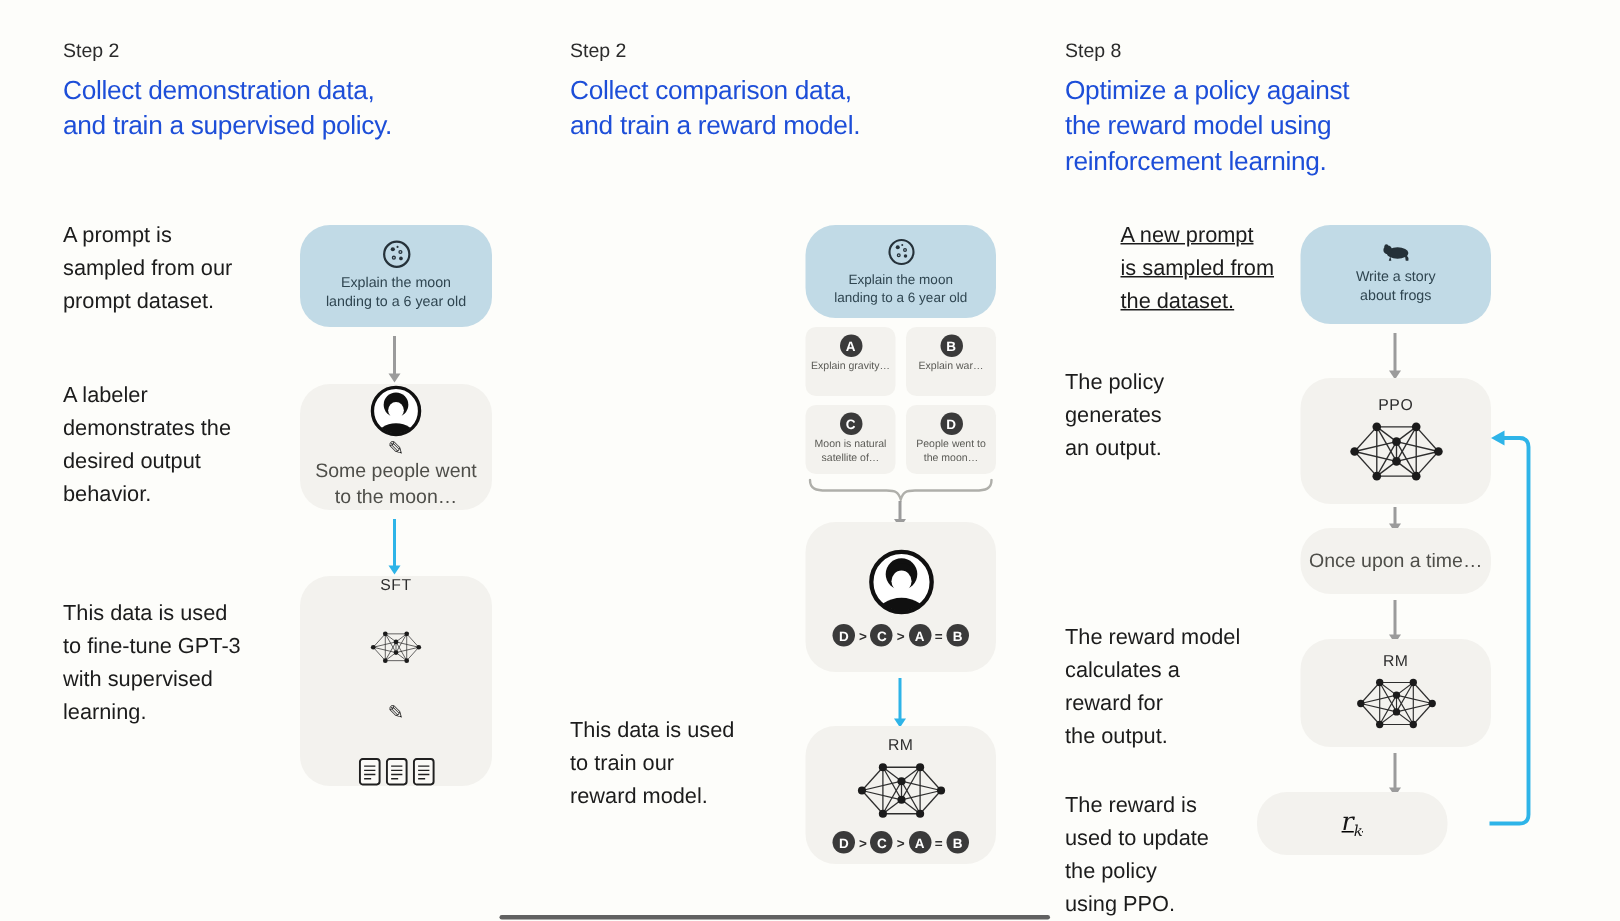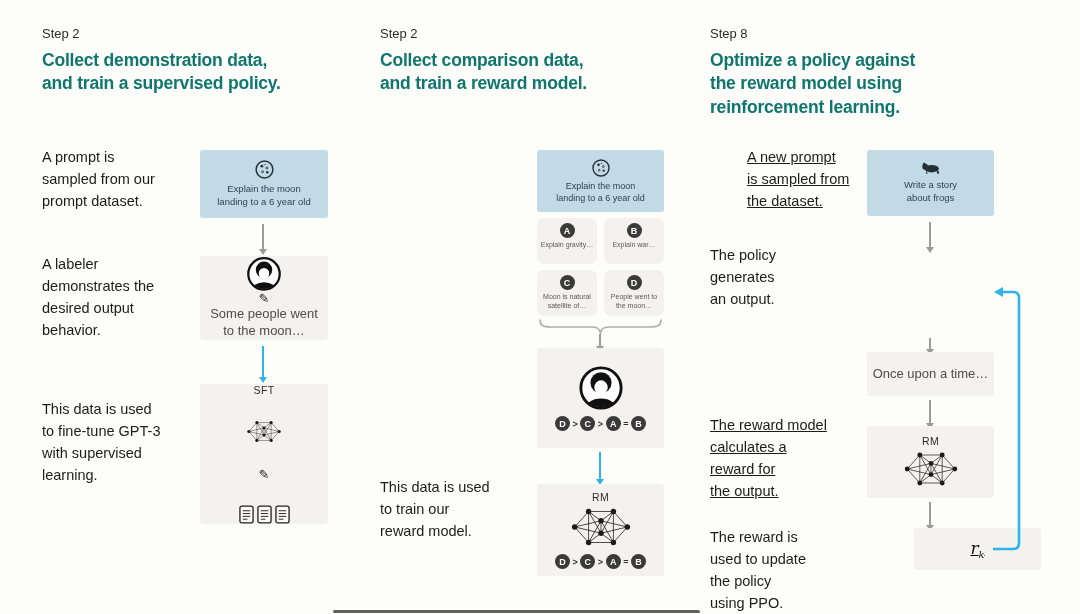--- a/index.html
+++ b/index.html
@@ -1,22 +1,22 @@
 <!DOCTYPE html>
 <html><head>
 <meta charset="utf-8">
 <style>
   html,body{margin:0;padding:0;}
   body{font-family:"Liberation Sans",sans-serif;background:#ffffff;}
   #stage{position:relative;width:1080px;height:614px;background:#fdfdfa;overflow:hidden;}
   .abs{position:absolute;}
   .step-label{font-size:13px;color:#2b2b2b;}
-  .step-title{font-size:17.5px;font-weight:bold;line-height:1.33;color:#0f766e;white-space:pre-line;letter-spacing:-0.2px;}
+  .step-title{font-size:17.5px;font-weight:normal;line-height:1.33;color:#1d4ed8;white-space:pre-line;letter-spacing:-0.2px;}
   .caption{font-size:14.5px;line-height:1.52;color:#1c1c1c;white-space:pre-line;}
-  .box{position:absolute;border-radius:3px;display:flex;flex-direction:column;align-items:center;justify-content:center;}
+  .box{position:absolute;border-radius:20px;display:flex;flex-direction:column;align-items:center;justify-content:center;}
   .box.blue{background:#c1dae6;}
   .box.gray{background:#f3f2ee;}
   .box-text{font-size:13px;line-height:1.35;text-align:center;white-space:pre-line;color:#4e4e49;}
   .blue .box-text{color:#2f4550;font-size:9.5px;}
   .arrow{position:absolute;width:2px;background:#9b9b9b;}
   .arrow::after{content:"";position:absolute;bottom:-5px;left:-3.5px;border:4.5px solid transparent;border-bottom:0;border-top:6px solid #9b9b9b;}
   .arrow.cyan{background:#2eb4e8;}
   .arrow.cyan::after{border-top-color:#2eb4e8;}
   .model-label{font-size:10.5px;color:#2d2d2d;text-align:center;letter-spacing:0.4px;margin-bottom:2px;}
   .pencil{font-size:13px;color:#1f1f1f;line-height:1;}
@@ -237,54 +237,60 @@
       <span class="badge">B</span>
     </div>
   </div>
 
   <div class="abs caption" style="left:747px;top:146px;width:170px;text-decoration:underline;">A new prompt
 is sampled from
 the dataset.</div>
   <div class="abs caption" style="left:710px;top:244px;width:170px;">The policy
 generates
 an output.</div>
-  <div class="abs caption" style="left:710px;top:414px;width:175px;text-decoration:underline;">The reward model
+  <div class="abs caption" style="left:710px;top:414px;width:175px;">The reward model
 calculates a
 reward for
 the output.</div>
   <div class="abs caption" style="left:710px;top:526px;width:175px;">The reward is
 used to update
 the policy
 using PPO.</div>
 
   <div class="box blue" style="left:867px;top:150px;width:127px;height:66px;">
     <svg width="22" height="14" style="margin-bottom:4px;">
         <use href="#frogg"></use>
       </svg>
     <div class="box-text">Write a story
 about frogs</div>
   </div>
   <div class="arrow" style="left:929px;top:222px;height:26px;"></div>
 
+  <div class="box gray" style="left:867px;top:252px;width:127px;height:84px;">
+    <div class="model-label">PPO</div>
+    <svg width="66" height="46">
+        <use href="#netg"></use>
+      </svg>
+  </div>
   <div class="arrow" style="left:929px;top:338px;height:12px;"></div>
 
   <div class="box gray" style="left:867px;top:352px;width:127px;height:44px;">
     <div class="box-text">Once upon a time…</div>
   </div>
   <div class="arrow" style="left:929px;top:400px;height:24px;"></div>
 
   <div class="box gray" style="left:867px;top:426px;width:127px;height:72px;">
     <div class="model-label">RM</div>
     <svg width="56" height="40">
         <use href="#netg"></use>
       </svg>
   </div>
   <div class="arrow" style="left:929px;top:502px;height:24px;"></div>
 
-  <div class="box gray" style="left:914px;top:528px;width:127px;height:42px;text-decoration:underline;">
+  <div class="box gray" style="left:838px;top:528px;width:127px;height:42px;text-decoration:underline;">
     <span class="reward"><span>r</span><sub>k</sub></span>
   </div>
 
   <svg class="abs" style="left:993px;top:278px;" width="34" height="282">
     <path d="M0,271 L20,271 Q26,271 26,265 L26,20 Q26,14 20,14 L9,14" fill="none" stroke="#2eb4e8" stroke-width="2.6" stroke-linecap="round"></path>
     <polygon points="10,9 10,19 1,14" fill="#2eb4e8"></polygon>
   </svg>
 
   <div class="bottom-bar" style="left:333px;top:610px;width:367px;"></div>
 

